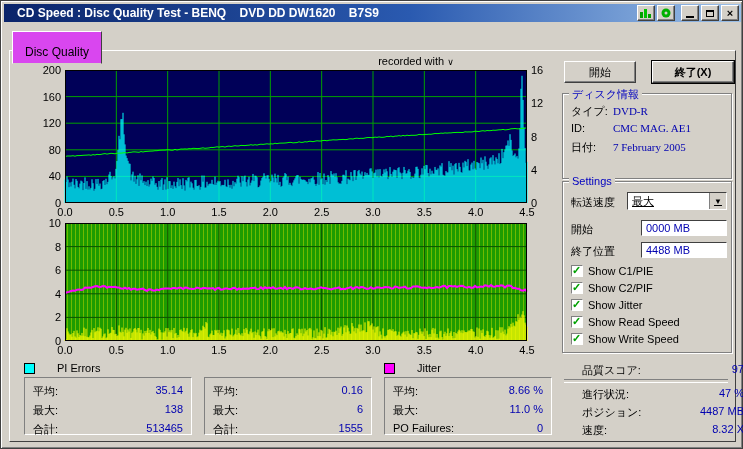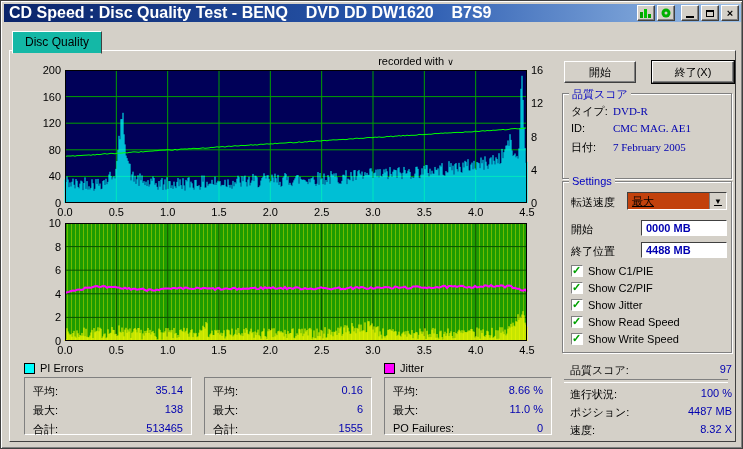--- a/index.html
+++ b/index.html
@@ -4,78 +4,78 @@
 <style>
   html,body{margin:0;padding:0;width:743px;height:449px;overflow:hidden;
     font-family:"Liberation Sans",sans-serif;background:#d4d0c8;}
   .window{position:absolute;left:0;top:0;width:743px;height:449px;box-sizing:border-box;
     background:#d4d0c8;border:1px solid #404040;
     box-shadow:inset 1px 1px 0 #ffffff, inset -1px -1px 0 #808080;}
   
   .titlebar{position:absolute;left:3px;top:3px;width:737px;height:18px;
     background:linear-gradient(90deg,#0a246a 0%,#2a5ab0 55%,#9cc0e8 100%);
     display:flex;align-items:center;box-sizing:border-box;padding:0 2px;}
-  .title{flex:1;color:#fff;font-size:16px;font-weight:bold;white-space:pre;overflow:hidden;padding-left:3px;}
+  .title{flex:1;color:#fff;font-size:12px;font-weight:bold;white-space:pre;overflow:hidden;padding-left:3px;margin-left:8px;}
   .tbtn{width:16px;height:14px;margin-left:2px;background:#d4d0c8;
     border:1px solid;border-color:#ffffff #404040 #404040 #ffffff;
     box-shadow:inset -1px -1px 0 #808080;
     display:flex;align-items:center;justify-content:center;flex:0 0 auto;cursor:default;}
   .tbtn.gap{margin-left:6px;}
   .ico-min{width:8px;height:2px;background:#000;margin-top:7px;}
   .ico-max{width:8px;height:7px;border:1px solid #000;border-top-width:2px;box-sizing:border-box;}
   .ico-close{font-size:11px;font-weight:bold;color:#000;line-height:1;}
   
   .tabstrip{position:absolute;left:11px;top:29px;z-index:2;}
-  .tab{display:inline-block;padding:3px 12px 4px;background:#14b8a6;font-size:12px;
+  .tab{display:inline-block;padding:13px 12px 4px;background:#d946ef;font-size:12px;
     border:1px solid;border-color:#ffffff #404040 #d4d0c8 #ffffff;position:relative;top:1px;}
   .tabbody{position:absolute;left:8px;top:49px;width:727px;height:392px;background:#d4d0c8;
     border:1px solid;border-color:#ffffff #404040 #404040 #ffffff;box-sizing:border-box;}
   
   .note{position:absolute;left:300px;top:4px;width:212px;text-align:center;font-size:11px;color:#000;}
   .note .chev{font-size:9px;}
   #svg1{position:absolute;left:6px;top:14px;}
   #svg2{position:absolute;left:6px;top:168px;}
   svg text{fill:#000;font-family:"Liberation Sans",sans-serif;}
   
   .statgroup{position:absolute;top:310px;width:170px;height:78px;font-size:11px;}
-  .sghead{display:flex;align-items:center;gap:5px;height:14px;}
+  .sghead{display:flex;align-items:center;gap:22px;height:14px;}
   .sq{width:9px;height:9px;border:1px solid #000;flex:0 0 auto;}
   .sgpanel{position:absolute;left:0;top:16px;right:2px;height:58px;
     border:1px solid;border-color:#808080 #ffffff #ffffff #808080;padding-top:4px;box-sizing:border-box;}
   .st{display:flex;justify-content:space-between;padding:2px 8px;}
   .val{color:#0000b0;}
   
   .rpanel{position:absolute;left:552px;top:6px;width:172px;height:384px;font-size:11px;}
   .btn{position:absolute;height:20px;background:#d4d0c8;
     border:1px solid;border-color:#ffffff #404040 #404040 #ffffff;
     box-shadow:inset -1px -1px 0 #808080;
     display:flex;align-items:center;justify-content:center;font-size:11px;cursor:default;}
-  .btn.default{outline:1px solid #000;}
+  .btn.default{outline:1px solid #000;font-weight:bold;}
   .group{position:absolute;left:0;width:170px;border:1px solid #808080;
     box-shadow:inset 1px 1px 0 #ffffff,1px 1px 0 #ffffff;box-sizing:border-box;}
   .group-title{position:absolute;top:-7px;left:6px;background:#d4d0c8;padding:0 3px;color:#0000c0;}
   .irow{position:absolute;left:8px;right:6px;white-space:nowrap;}
   .ilabel{display:inline-block;width:42px;color:#000;}
   .ival{color:#0000b0;font-family:Liberation Serif, serif;}
-  .combo{position:absolute;left:64px;top:10px;width:100px;height:18px;background:#c2410c;
+  .combo{position:absolute;left:64px;top:10px;width:100px;height:18px;background:#ffffff;
     border:1px solid;border-color:#404040 #ffffff #ffffff #404040;box-sizing:border-box;
     display:flex;align-items:center;text-decoration:underline;}
   .combotext{flex:1;padding-left:4px;color:#000;}
   .comboarrow{width:16px;height:100%;background:#d4d0c8;border-left:1px solid #808080;
     display:flex;align-items:center;justify-content:center;font-size:8px;color:#000;}
   .field{position:absolute;left:78px;width:86px;height:16px;background:#fff;color:#0000b0;
     border:1px solid;border-color:#404040 #ffffff #ffffff #404040;box-sizing:border-box;
-    padding:1px 4px;line-height:13px;font-weight:bold;}
+    padding:1px 4px;line-height:13px;}
   .flabel{position:absolute;left:8px;}
   .cbrow{position:absolute;left:8px;display:flex;align-items:center;gap:5px;height:14px;}
   .cbbox{width:12px;height:12px;background:#fff;position:relative;
     border:1px solid;border-color:#808080 #ffffff #ffffff #808080;box-sizing:border-box;flex:0 0 auto;}
   .cbbox.checked::after{content:"\2713";position:absolute;left:0px;top:-2px;
     color:#00a000;font-weight:bold;font-size:11px;}
-  .srow{position:absolute;left:8px;width:162px;display:flex;justify-content:space-between;}
+  .srow{position:absolute;left:20px;width:162px;display:flex;justify-content:space-between;}
   .divider{position:absolute;left:2px;width:164px;height:2px;
     border-top:1px solid #808080;border-bottom:1px solid #ffffff;}
 </style>
 </head>
 <body>
 
 <div class="window">
 
   <div class="titlebar">
     <span class="title">CD Speed : Disc Quality Test - BENQ    DVD DD DW1620    B7S9</span>
@@ -1285,21 +1285,21 @@
           </div>
       </div>
     </div>
 
     <div class="rpanel">
 
       <div class="btn" style="left:2px;top:4px;width:70px">開始</div>
       <div class="btn default" style="left:90px;top:4px;width:80px">終了(X)</div>
 
       <div class="group" style="top:36px;height:86px">
-        <span class="group-title">品質スコア</span>
+        <span class="group-title">ディスク情報</span>
         <div class="irow" style="top:10px"><span class="ilabel">タイプ:</span><span class="ival">DVD-R</span></div>
         <div class="irow" style="top:28px"><span class="ilabel">ID:</span><span class="ival">CMC MAG. AE1</span></div>
         <div class="irow" style="top:46px"><span class="ilabel">日付:</span><span class="ival">7 February 2005</span></div>
       </div>
 
       <div class="group" style="top:124px;height:172px">
         <span class="group-title">Settings</span>
         <span class="flabel" style="top:13px">転送速度</span>
         <div class="combo">
           <span class="combotext">最大</span>
@@ -1332,21 +1332,21 @@
           </div>
       </div>
 
       <div class="srow" style="top:306px">
           <span>品質スコア:</span>
           <span class="val">97</span>
         </div>
       <div class="divider" style="top:322px"></div>
       <div class="srow" style="top:330px">
           <span>進行状況:</span>
-          <span class="val">100 %</span>
+          <span class="val">47 %</span>
         </div>
       <div class="srow" style="top:348px">
           <span>ポジション:</span>
           <span class="val">4487 MB</span>
         </div>
       <div class="srow" style="top:366px">
           <span>速度:</span>
           <span class="val">8.32 X</span>
         </div>
     </div>

